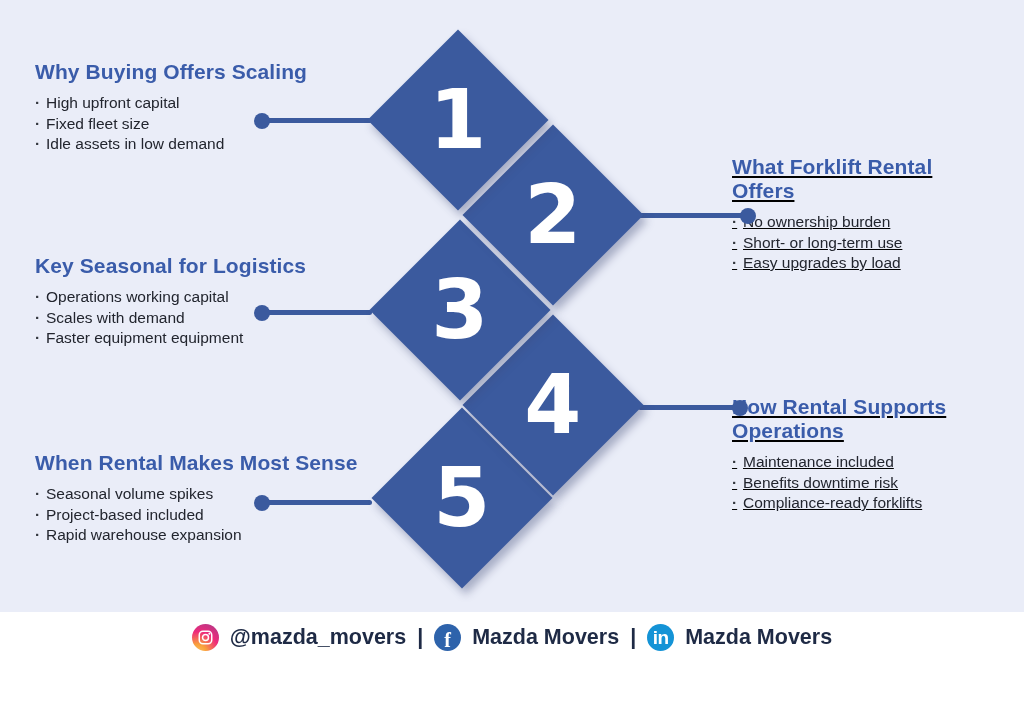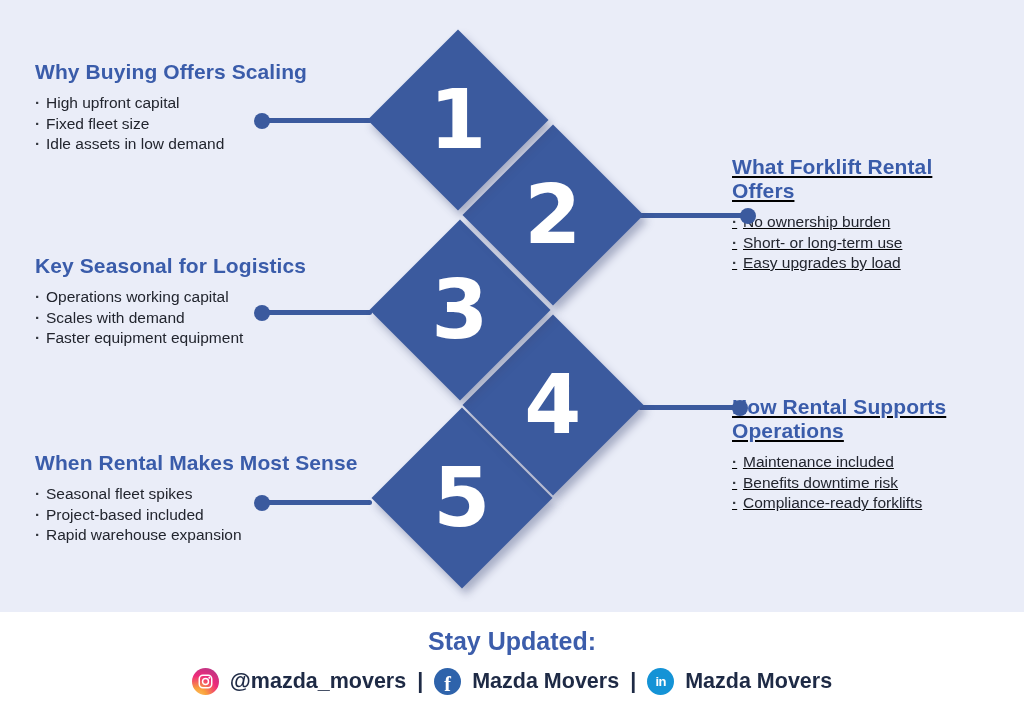--- a/index.html
+++ b/index.html
@@ -92,21 +92,21 @@
   }
   .ig{background:radial-gradient(circle at 20% 110%, #fdc468 0%, #f9a23c 25%, #ee2a7b 60%, #c13584 85%, #b03092 100%);}
   .fb{background:#2e63ab;}
   .li{background:#1493d6;}
   .fb-glyph{
     color:#fff;font-size:20px;font-weight:700;line-height:1;
     font-family:"Liberation Serif", serif;
     margin-top:5px;
   }
   .li-glyph{
-    color:#fff;font-size:13px;font-weight:700;line-height:1;
+    color:#fff;font-size:19px;font-weight:700;line-height:1;
     font-family:"Liberation Sans", sans-serif;
     letter-spacing:-.5px;
   }
   .sep{font-weight:700;color:#1e2a45;}
 </style>
 </head>
 <body>
 
 <div class="canvas">
 
@@ -171,21 +171,21 @@
     <div class="bullet-row">
       <span class="bchar">·</span>
       <span class="btext">Compliance-ready forklifts</span>
     </div>
   </section>
 
   <section class="text-block left s5">
     <h2 class="section-title">When Rental Makes Most Sense</h2>
     <div class="bullet-row">
       <span class="bchar">·</span>
-      <span class="btext">Seasonal fleet spikes</span>
+      <span class="btext">Seasonal volume spikes</span>
     </div>
     <div class="bullet-row">
       <span class="bchar">·</span>
       <span class="btext">Project-based included</span>
     </div>
     <div class="bullet-row">
       <span class="bchar">·</span>
       <span class="btext">Rapid warehouse expansion</span>
     </div>
   </section>
@@ -206,21 +206,20 @@
     <span class="num">3</span>
   </div>
   <div class="diamond d4">
     <span class="num">4</span>
   </div>
   <div class="diamond d5">
     <span class="num">5</span>
   </div>
 
   <footer class="footer">
-    <div class="stay-heading">Stay Updated:</div>
     <div class="social-row">
 
       <span class="soc-icon ig">
         <svg width="17" height="17" viewBox="0 0 24 24" aria-hidden="true">
           <rect x="3.2" y="3.2" width="17.6" height="17.6" rx="5.2" fill="none" stroke="#ffffff" stroke-width="2.1"></rect>
           <circle cx="12" cy="12" r="4.2" fill="none" stroke="#ffffff" stroke-width="2.1"></circle>
           <circle cx="17.4" cy="6.6" r="1.45" fill="#ffffff"></circle>
         </svg>
       </span>
       <span class="handle">@mazda_movers</span>

